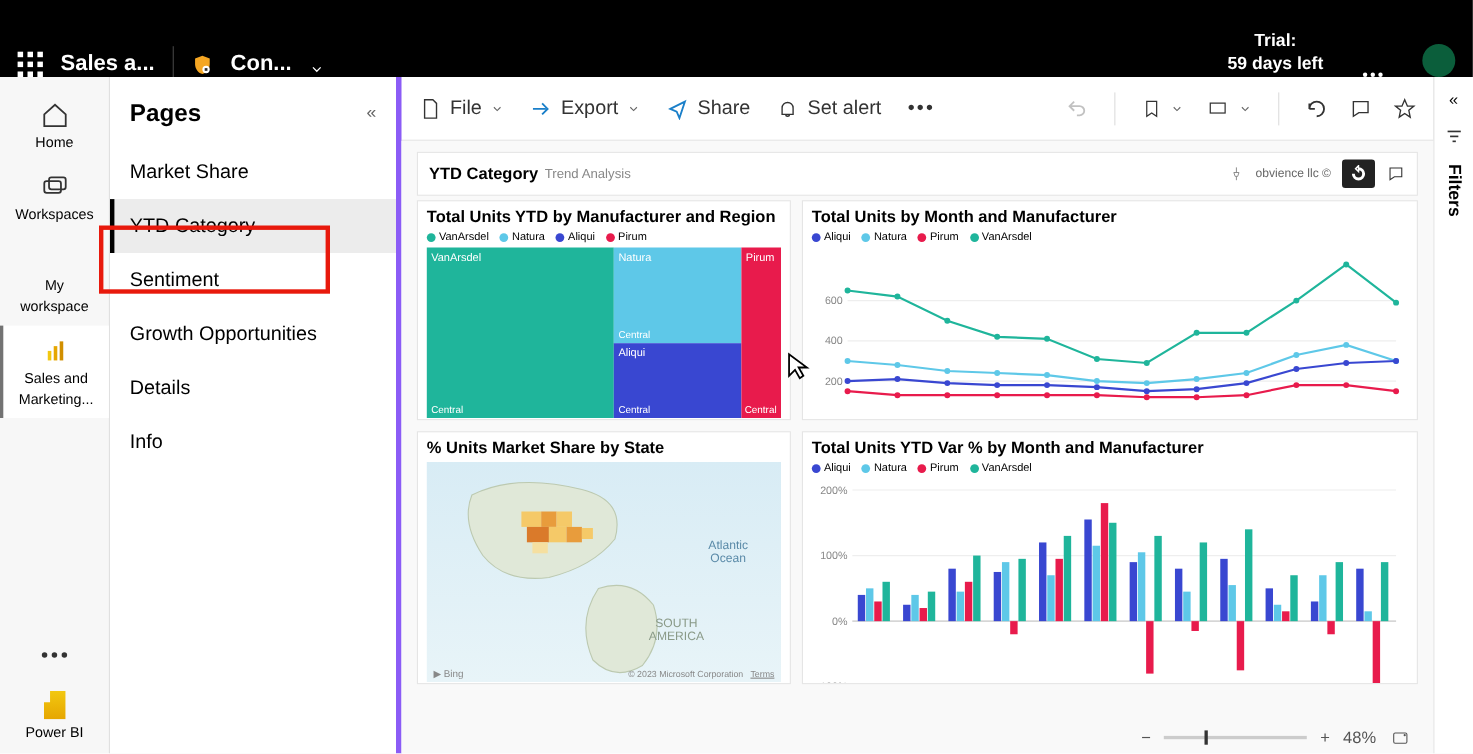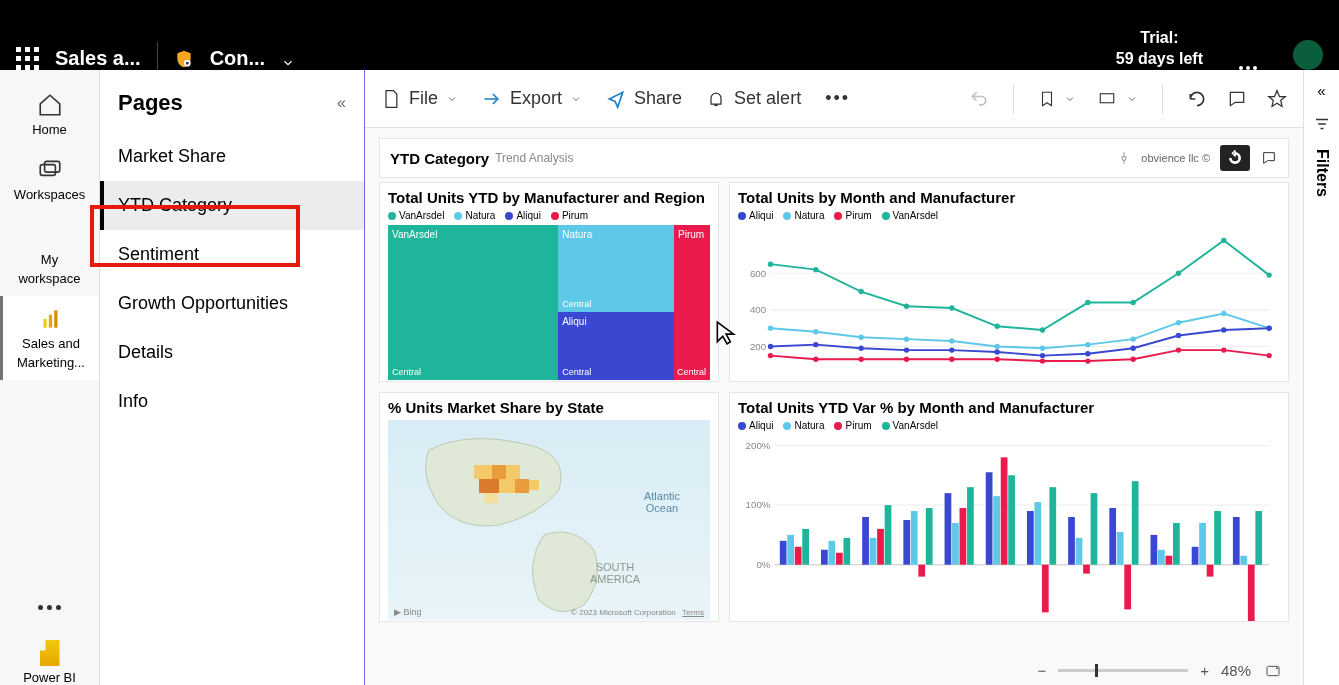--- a/index.html
+++ b/index.html
@@ -24,21 +24,21 @@
 
 .leftnav { width: 100px; background: #f7f7f7; border-right: 1px solid #e0e0e0; display: flex; flex-direction: column; align-items: center; padding-top: 12px; font-size: 13px; }
 .nav-item { display: flex; flex-direction: column; align-items: center; gap: 4px; padding: 10px 4px; cursor: pointer; width: 100%; text-align: center; }
 .nav-item.active { border-left: 3px solid #737373; background: #fff; }
 .nav-icon { width: 26px; height: 26px; }
 .nav-spacer { flex: 1; }
 .nav-dots { display: flex; gap: 4px; padding: 20px 0; }
 .nav-dots span { width: 5px; height: 5px; background: #333; border-radius: 50%; }
 .pbi-icon { width: 20px; height: 26px; background: linear-gradient(180deg, #f2c811 0%, #e6a600 100%); clip-path: polygon(30% 0, 100% 0, 100% 100%, 0 100%, 0 40%, 30% 40%); }
 
-.pages-panel { width: 265px; border-right: 1px solid #8b5cf6; padding: 20px 0; position: relative; }
+.pages-panel { width: 265px; border-right: 5px solid #8b5cf6; padding: 20px 0; position: relative; }
 .pages-header { display: flex; align-items: center; justify-content: space-between; padding: 0 18px 16px 18px; }
 .pages-title { font-size: 22px; font-weight: 600; }
 .collapse-icon { font-size: 16px; color: #666; }
 .page-item { padding: 14px 18px; font-size: 18px; cursor: pointer; }
 .page-item.active { background: #ececec; border-left: 4px solid #000; padding-left: 14px; font-weight: 400; }
 .highlight-box { position: absolute; border: 4px solid #e8190c; pointer-events: none; }
 
 .main { flex: 1; display: flex; flex-direction: column; }
 .toolbar { height: 58px; border-bottom: 1px solid #e0e0e0; display: flex; align-items: center; padding: 0 16px; gap: 24px; font-size: 18px; }
 .tb-btn { display: flex; align-items: center; gap: 8px; cursor: pointer; color: #333; }
@@ -149,21 +149,21 @@
         </svg>
       <span>Sales and</span>
       <span>Marketing...</span>
     </div>
     <div class="nav-spacer"></div>
     <div class="nav-dots">
         <span></span>
         <span></span>
         <span></span>
       </div>
-    <div class="nav-item" style="padding-bottom:0;">
+    <div class="nav-item" style="padding-bottom:12px;">
       <div class="pbi-icon"></div>
       <span>Power BI</span>
     </div>
   </div>
 
   <div class="pages-panel">
     <div class="pages-header">
       <div class="pages-title">Pages</div>
       <div class="collapse-icon">«</div>
     </div>

